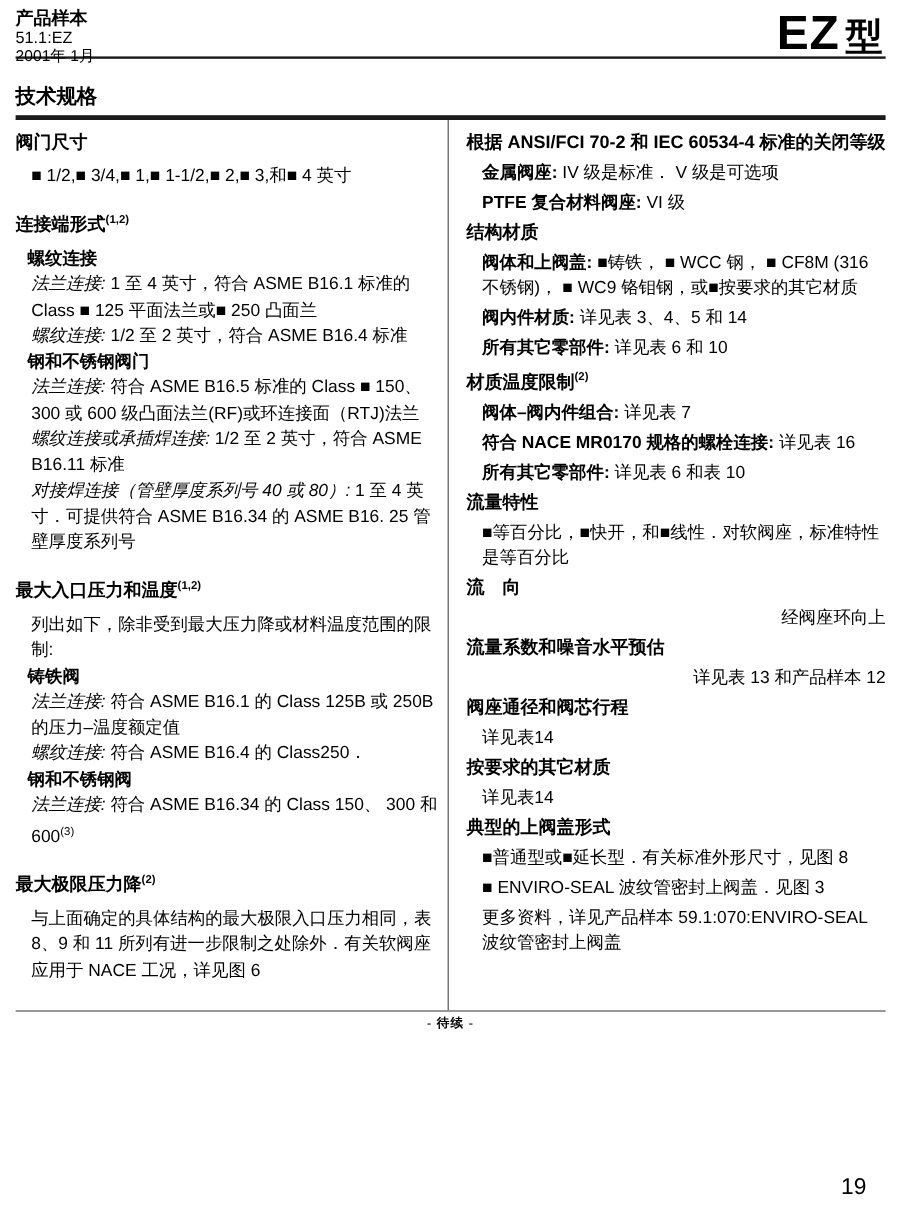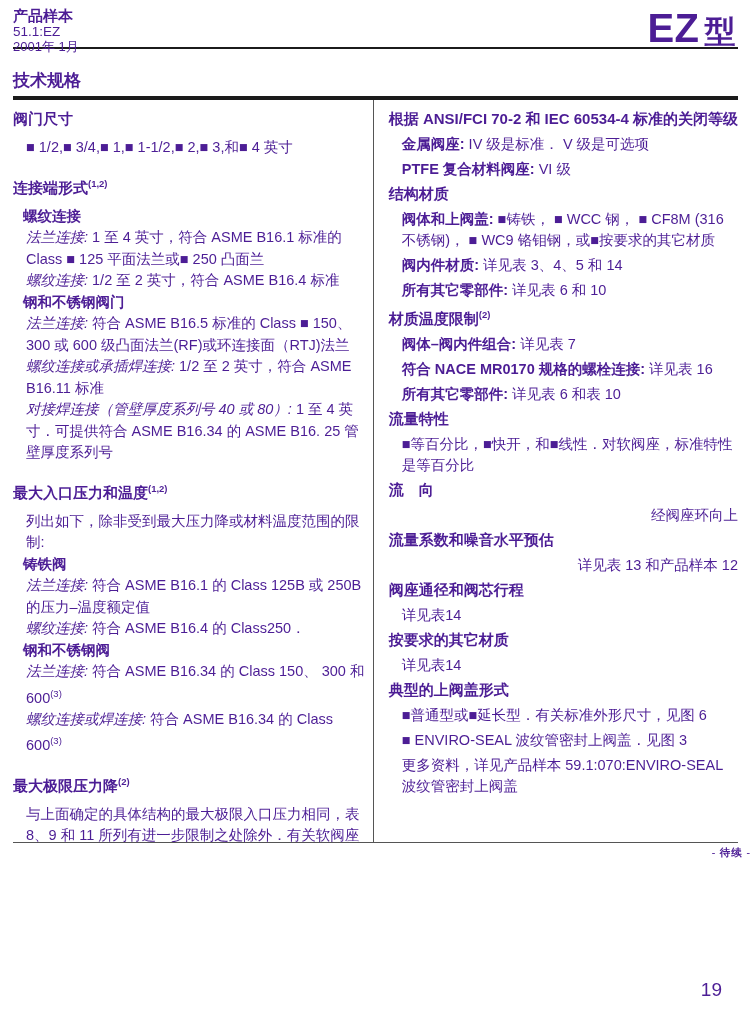--- a/index.html
+++ b/index.html
@@ -2,21 +2,21 @@
 <html><head>
 <meta charset="utf-8">
 <style>
   * { box-sizing: border-box; }
   html, body { margin: 0; padding: 0; background: #ffffff; }
   .page {
     position: relative;
     width: 751px;
     height: 1012px;
     background: #ffffff;
-    color: #4c1d95;
+    color: #000000;
     font-family: "Liberation Sans", "DejaVu Sans", sans-serif;
     overflow: hidden;
   }
   
   .header {
     position: relative;
     margin: 0 13px;
     padding-top: 8px;
     height: 49px;
     border-bottom: 2px solid #1b1b1b;
@@ -70,21 +70,21 @@
   .ind  { padding-left: 13px; }
   .ind2 { padding-left: 21px; text-align: right; }
   .subhead { font-weight: 700; padding-left: 10px; }
   .itl { font-style: italic; }
   .lbl { font-weight: 700; }
   .nowrap { white-space: nowrap; }
   .gap-after { margin-bottom: 10px; }
   
   .footer-rule { margin: 0 13px; border-top: 1px solid #555; }
   .continued {
-    text-align: right;
+    text-align: center;
     font-size: 10.5px;
     font-weight: 700;
     margin-top: 3px;
     letter-spacing: 1px;
     font-family: Liberation Serif, serif;
   }
   .page-num {
     position: absolute;
     right: 29px;
     bottom: 11px;
@@ -124,21 +124,20 @@
       <p class="ind item"><span class="itl">螺纹连接或承插焊连接:</span><span> 1/2 至 2 英寸，符合 ASME B16.11 标准</span></p>
       <p class="ind item"><span class="itl">对接焊连接（管壁厚度系列号 40 或 80）:</span><span> 1 至 4 英寸．可提供符合 ASME B16.34 的 ASME B16. 25 管壁厚度系列号</span></p>
 
       <h3><span>最大入口压力和温度</span><sup>(1,2)</sup></h3>
       <p class="ind">列出如下，除非受到最大压力降或材料温度范围的限制:</p>
       <p class="subhead">铸铁阀</p>
       <p class="ind item"><span class="itl">法兰连接:</span><span> 符合 ASME B16.1 的 Class 125B 或 250B 的压力–温度额定值</span></p>
       <p class="ind item"><span class="itl">螺纹连接:</span><span> 符合 ASME B16.4 的 Class250．</span></p>
       <p class="subhead">钢和不锈钢阀</p>
       <p class="ind item"><span class="itl">法兰连接:</span><span> 符合 ASME B16.34 的 Class 150、 300 和 600</span><sup>(3)</sup></p>
-      <p class="ind item"><span class="itl">螺纹连接或焊连接:</span><span> 符合 ASME B16.34 的 Class 600</span><sup>(3)</sup></p>
 
       <h3><span>最大极限压力降</span><sup>(2)</sup></h3>
       <p class="ind">与上面确定的具体结构的最大极限入口压力相同，表 8、9 和 11 所列有进一步限制之处除外．有关软阀座应用于 NACE 工况，详见图 6</p>
 
     </div>
 
     <div class="col col-right">
 
       <h3 class="first nowrap"><span>根据 ANSI/FCI 70-2 和 IEC 60534-4 标准的关闭等级</span></h3>
       <p class="ind item"><span class="lbl">金属阀座:</span><span> IV 级是标准． V 级是可选项</span></p>
@@ -163,21 +162,21 @@
       <h3><span>流量系数和噪音水平预估</span></h3>
       <p class="ind2">详见表 13 和产品样本 12</p>
 
       <h3><span>阀座通径和阀芯行程</span></h3>
       <p class="ind">详见表14</p>
 
       <h3><span>按要求的其它材质</span></h3>
       <p class="ind">详见表14</p>
 
       <h3><span>典型的上阀盖形式</span></h3>
-      <p class="ind item">■普通型或■延长型．有关标准外形尺寸，见图 6</p>
+      <p class="ind item">■普通型或■延长型．有关标准外形尺寸，见图 8</p>
       <p class="ind item">■ ENVIRO-SEAL 波纹管密封上阀盖．见图 3</p>
       <p class="ind item">更多资料，详见产品样本 59.1:070:ENVIRO-SEAL 波纹管密封上阀盖</p>
 
     </div>
   </div>
 
   <div class="footer-rule"></div>
   <div class="continued">- 待续 -</div>
   <div class="page-num">19</div>
 

